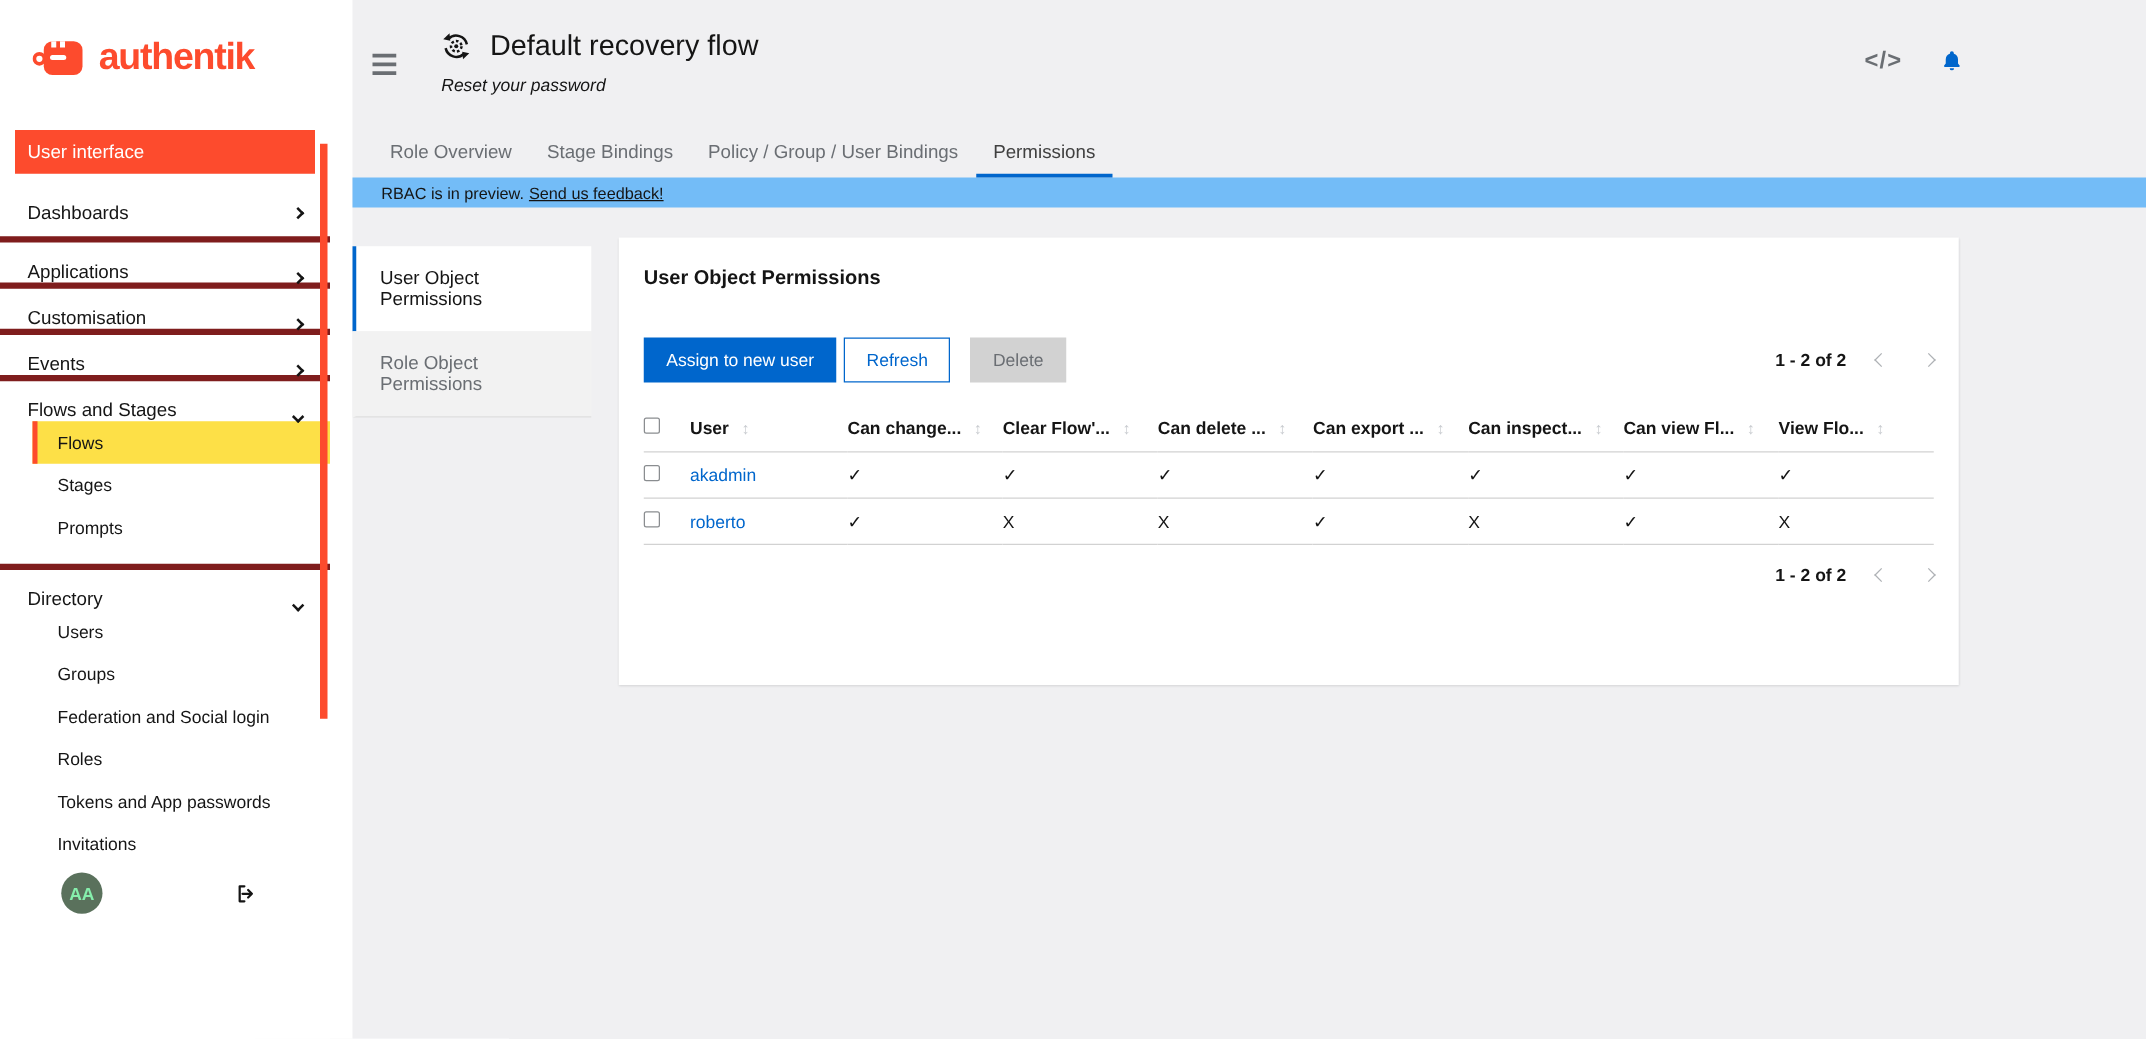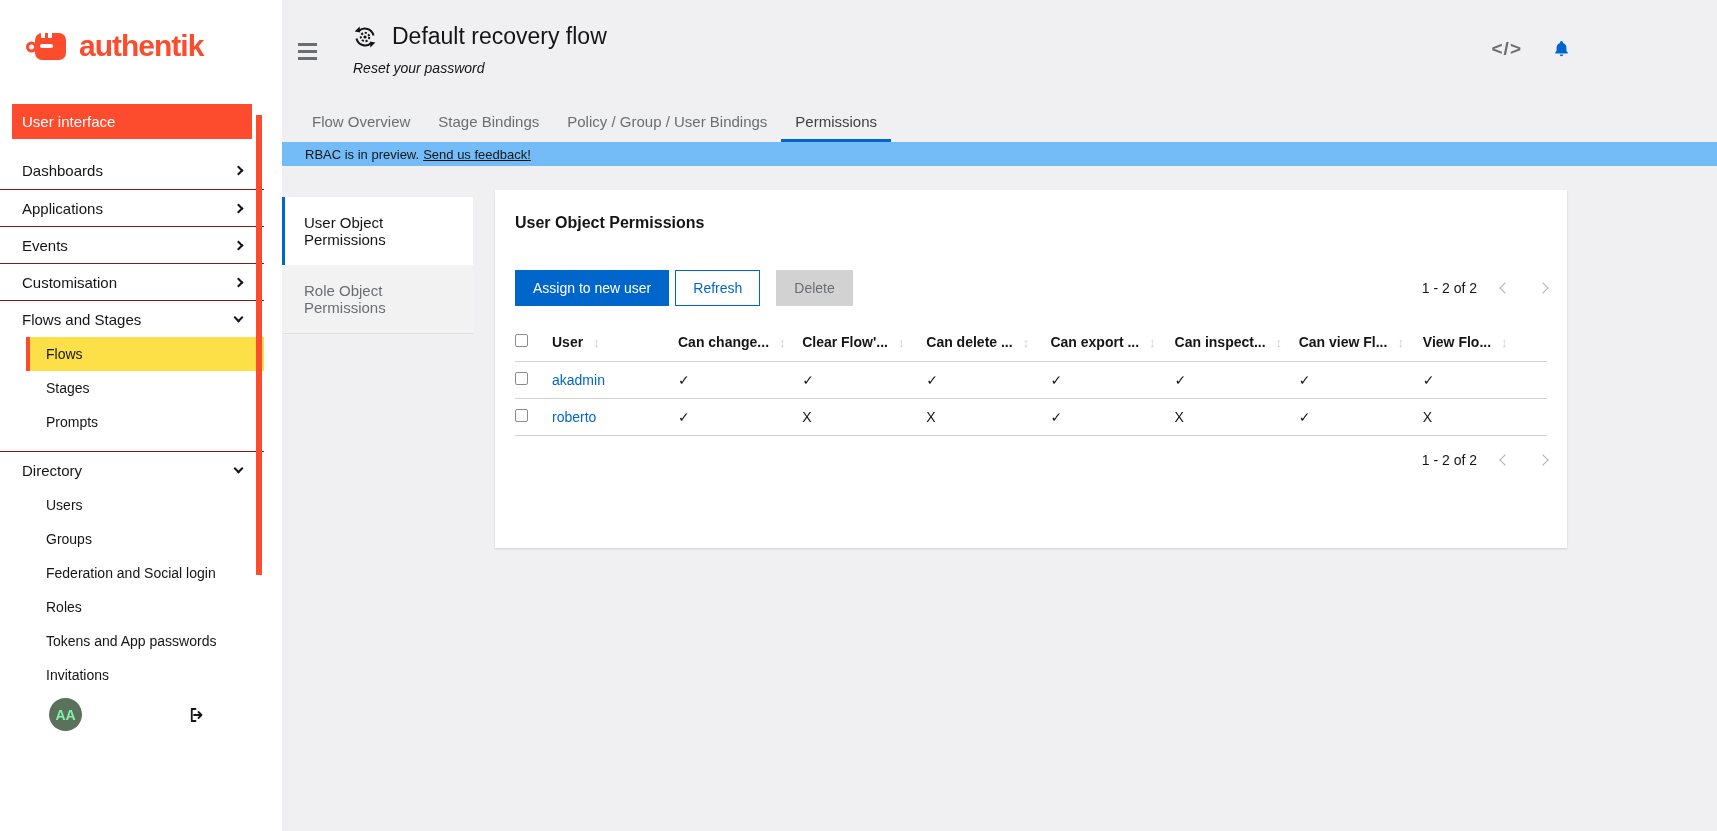--- a/index.html
+++ b/index.html
@@ -11,21 +11,21 @@
   .app { position:relative; width:1717px; height:831px; }
 
   
   .sidebar { position:absolute; left:0; top:0; width:264px; height:831px; background:#fff; z-index:2; }
   .red-accent { position:absolute; left:256px; top:115px; width:6px; height:460px; background:#fd4b2d; z-index:3; }
   .logo { display:flex; align-items:center; gap:7px; padding:28px 0 0 26px; }
   .logo-text { font-size:30px; font-weight:700; color:#fd4b2d; letter-spacing:-1px; }
   .ui-switch { margin:40px 12px 0 12px; background:#fd4b2d; color:#fff; font-size:15px; padding:9px 10px; cursor:pointer; }
   .nav { list-style:none; margin:13px 0 0; padding:0; font-size:15px; }
   .nav-item { height:37px; display:flex; align-items:center; justify-content:space-between; padding:0 22px; cursor:pointer; }
-  .nav-item.bt { border-top:1px solid #7f1d1d; }
+  .nav-item.bt { border-top:5px solid #7f1d1d;align-items:flex-end; }
   .chev { width:7px; height:7px; border-right:2px solid #151515; border-bottom:2px solid #151515; display:inline-block; }
   .chev.r { transform:rotate(-45deg); }
   .chev.d { transform:rotate(45deg); margin-top:-4px; }
   .sub { height:34px; display:flex; align-items:center; padding-left:46px; font-size:14px; cursor:pointer; }
   .sub.active { background:#fde047; border-left:4px solid #fd4b2d; margin-left:26px; padding-left:16px; }
   .group-gap { height:12px; }
   .user-row { display:flex; align-items:center; margin-top:6px; padding-left:49px; }
   .avatar { width:33px; height:33px; border-radius:50%; background:#5a715c; color:#86efac; font-size:14px; font-weight:700;
             display:flex; align-items:center; justify-content:center; cursor:pointer; }
   .logout { margin-left:106px; cursor:pointer; display:flex; }
@@ -57,21 +57,21 @@
 
   .card { position:absolute; left:213px; top:24px; width:1072px; height:358px; background:#fff;
           box-shadow:0 1px 2px rgba(0,0,0,0.14); padding:24px 20px; }
   .card h2 { font-size:16px; font-weight:700; margin:0; }
   .desc { font-size:15px; margin:22px 0 0; }
   .toolbar { display:flex; align-items:center; margin-top:38px; }
   .btn { font-size:14px; height:36px; padding:0 17px; border:1px solid transparent; font-family:inherit; cursor:pointer; }
   .btn-primary { background:#0066cc; color:#fff; }
   .btn-secondary { background:#fff; color:#0066cc; border-color:#0066cc; margin-left:6px; }
   .btn-disabled { background:#d2d2d2; color:#6a6e73; margin-left:16px; cursor:default; }
-  .pagination { display:flex; align-items:center; font-size:14px; }
+  .pagination { display:flex; align-items:center; font-size:14px;font-weight:bold; }
   .toolbar .pagination { margin-left:auto; }
   .pg-label { margin-right:24px; }
   .pchev { width:8px; height:8px; border-right:1.6px solid #aeb1b5; border-bottom:1.6px solid #aeb1b5; display:inline-block; cursor:pointer; }
   .pchev.l { transform:rotate(135deg); margin-right:30px; }
   .pchev.r { transform:rotate(-45deg); }
 
   table { width:100%; border-collapse:collapse; margin-top:18px; table-layout:fixed; }
   th, td { text-align:left; font-size:14px; height:37px; border-bottom:1px solid #d2d2d2; padding:0; }
   thead th { font-weight:700; }
   .sort { color:#c9ccd0; font-size:13px; margin-left:10px; font-weight:400; cursor:pointer; }
@@ -101,25 +101,25 @@
     <ul class="nav">
       <li class="nav-item">
         <span>Dashboards</span>
         <span class="chev r"></span>
       </li>
       <li class="nav-item bt">
         <span>Applications</span>
         <span class="chev r"></span>
       </li>
       <li class="nav-item bt">
+        <span>Customisation</span>
+        <span class="chev r"></span>
+      </li>
+      <li class="nav-item bt">
         <span>Events</span>
-        <span class="chev r"></span>
-      </li>
-      <li class="nav-item bt">
-        <span>Customisation</span>
         <span class="chev r"></span>
       </li>
       <li class="nav-item bt">
         <span>Flows and Stages</span>
         <span class="chev d"></span>
       </li>
       <li class="sub active">
         <span>Flows</span>
       </li>
       <li class="sub">
@@ -195,21 +195,21 @@
         <span style="display:flex;cursor:pointer;">
           <svg width="19" height="20" viewBox="0 0 24 24" fill="#0066cc">
             <path d="M12 2a2 2 0 0 0-2 2v.4A6.2 6.2 0 0 0 5.8 10v4.2l-1.6 2.2c-.4.6 0 1.4.8 1.4h14c.8 0 1.2-.8.8-1.4l-1.6-2.2V10A6.2 6.2 0 0 0 14 4.4V4a2 2 0 0 0-2-2zM9.8 19a2.2 2.2 0 0 0 4.4 0z"></path>
           </svg>
         </span>
       </div>
     </header>
 
     <div class="tabbar">
       <div class="tab">
-          <span>Flow Overview</span>
+          <span>Role Overview</span>
         </div>
       <div class="tab">
           <span>Stage Bindings</span>
         </div>
       <div class="tab">
           <span>Policy / Group / User Bindings</span>
         </div>
       <div class="tab active">
           <span>Permissions</span>
         </div>

